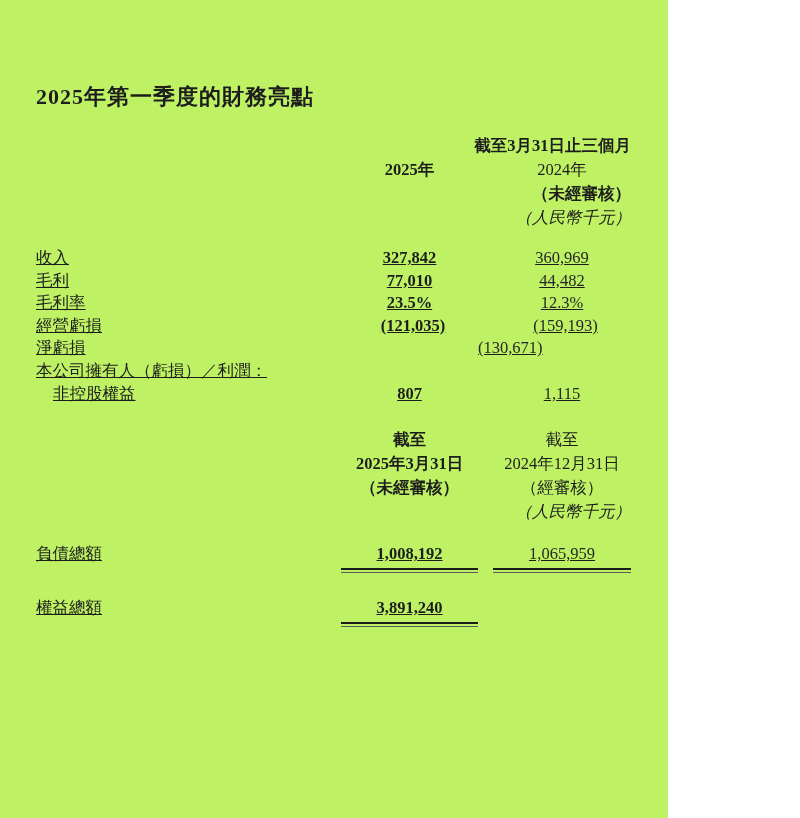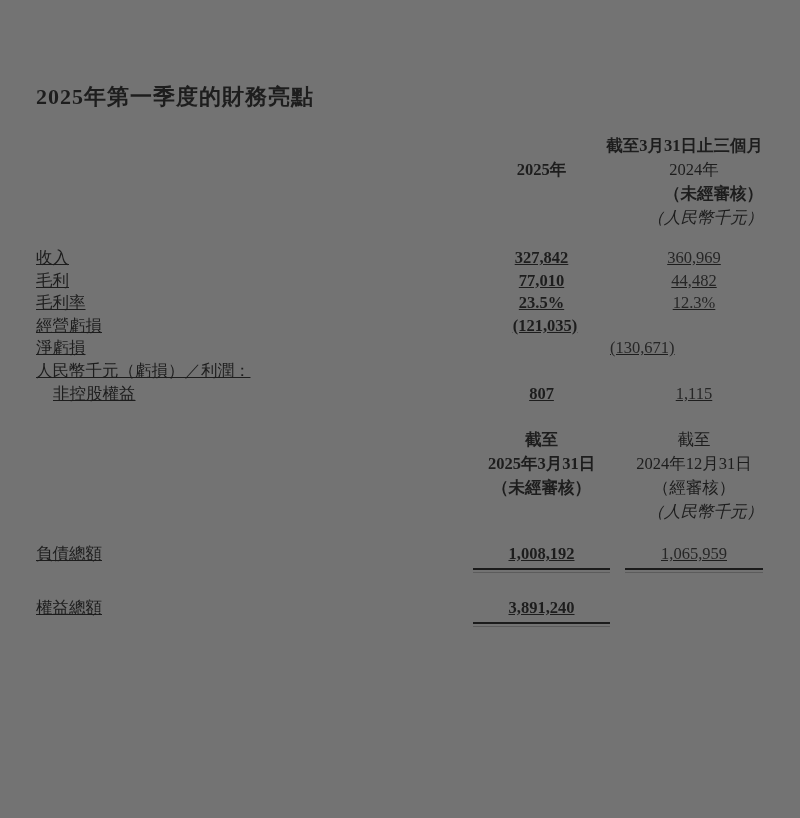--- a/index.html
+++ b/index.html
@@ -1,21 +1,21 @@
 <!DOCTYPE html>
 <html><head>
 <meta charset="utf-8">
 <style>
   html, body { margin: 0; padding: 0; background: #ffffff; }
   .page {
     position: relative;
-    width: 800px;
+    width: 668px;
     height: 818px;
     box-sizing: border-box;
-    background: #737373;
+    background: #bef264;
     padding: 84px 37px 0 36px;
     font-family: "Liberation Serif", "DejaVu Serif", serif;
     font-size: 16.5px;
     color: #1d1d1d;
     overflow: hidden;
   }
   .title {
     font-size: 22px;
     font-weight: bold;
     margin: 0;
@@ -107,28 +107,29 @@
       <div class="grid row">
         <div class="lbl">毛利率</div>
         <div class="num v25">23.5%</div>
         <div></div>
         <div class="num v24">12.3%</div>
       </div>
       <div class="grid row">
         <div class="lbl">經營虧損</div>
         <div class="num v25 hang">(121,035)</div>
         <div></div>
+        <div class="num v24 hang">(159,193)</div>
       </div>
       <div class="grid row">
         <div class="lbl">淨虧損</div>
         <div></div>
         <div class="num v24 hang">(130,671)</div>
       </div>
       <div class="grid row">
-        <div class="lbl">人民幣千元（虧損）／利潤：</div>
+        <div class="lbl">本公司擁有人（虧損）／利潤：</div>
         <div class="num v25"></div>
         <div></div>
         <div class="num v24"></div>
       </div>
       <div class="grid row">
         <div class="lbl indent">非控股權益</div>
         <div class="num v25">807</div>
         <div></div>
         <div class="num v24">1,115</div>
       </div>

